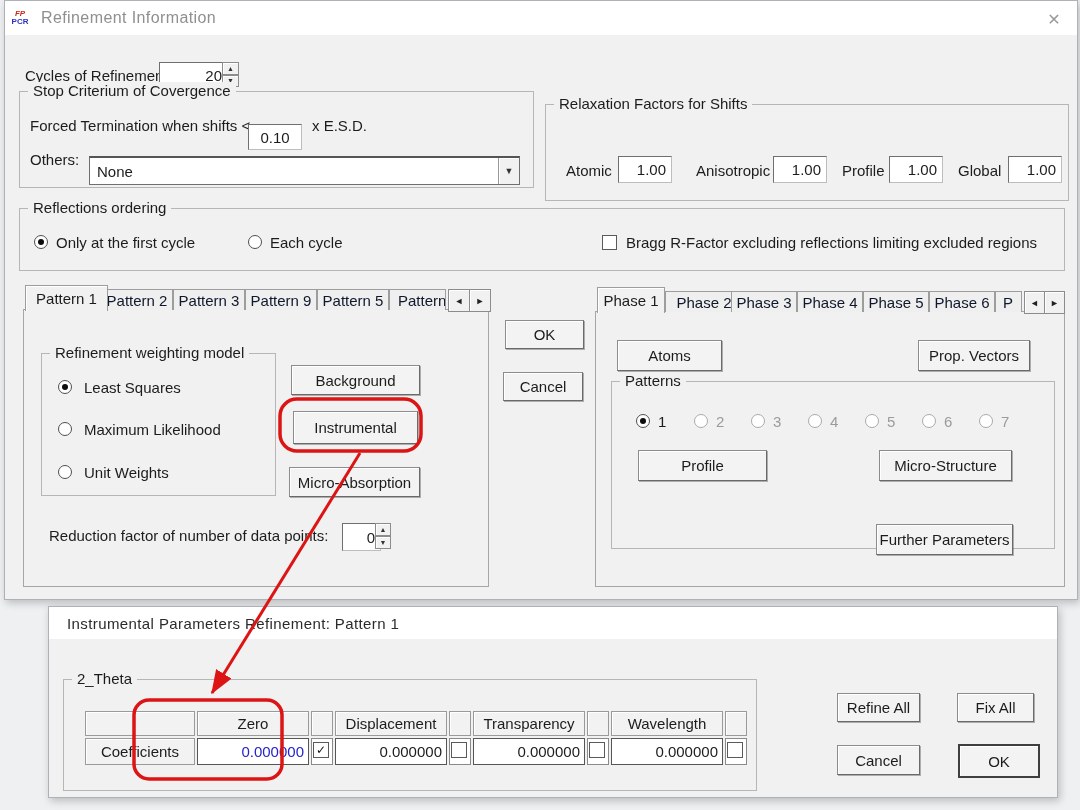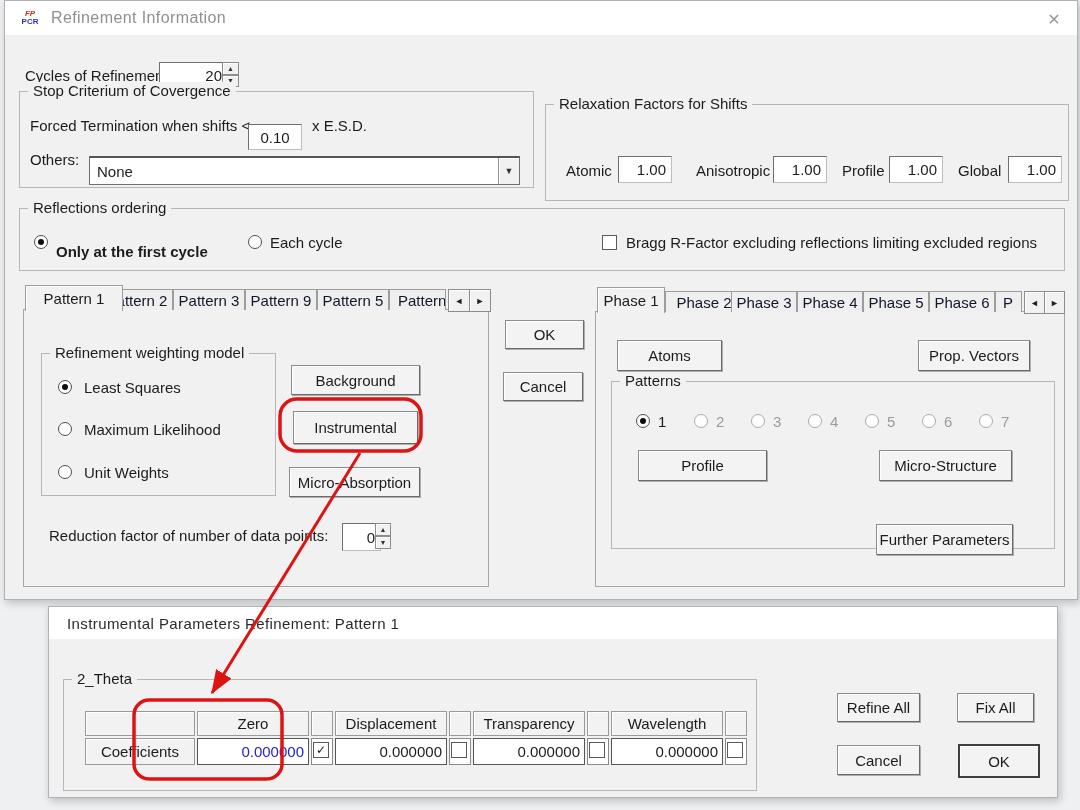--- a/index.html
+++ b/index.html
@@ -55,21 +55,21 @@
   .tdc .check{left:1px;top:3px;width:16px;height:16px;}
   .blue{color:#2424c8;}
   svg.overlay{position:absolute;left:0;top:0;z-index:50;pointer-events:none;}
 </style>
 </head>
 <body>
 
 <div class="dlg" style="left:4px;top:0;width:1072px;height:598px;">
 
   <div class="titlebar" style="height:34px;">
-    <span class="app-icon" style="margin-left:14px;">
+    <span class="app-icon" style="margin-left:4px;">
       <span class="t">FP</span>
       <span class="b">PCR</span>
     </span>
     <span class="title-text" style="margin-left:10px;">Refinement Information</span>
   </div>
   <div class="close-x" style="right:10px;top:5px;">✕</div>
 
   <span class="lbl" style="left:20px;top:66px;">Cycles of Refinement:</span>
   <div class="field num" style="left:154px;top:61px;width:62px;height:25px;">20</div>
   <div class="spin" style="left:217px;top:61px;width:17px;height:25px;">
@@ -97,29 +97,29 @@
     <span class="lbl" style="left:412px;top:57px;">Global</span>
   </div>
   <div class="field num" style="left:613px;top:155px;width:47px;height:25px;">1.00</div>
   <div class="field num" style="left:768px;top:155px;width:47px;height:25px;">1.00</div>
   <div class="field num" style="left:884px;top:155px;width:47px;height:25px;">1.00</div>
   <div class="field num" style="left:1003px;top:155px;width:47px;height:25px;">1.00</div>
 
   <div class="grp" style="left:14px;top:207px;width:1044px;height:61px;">
     <span class="legend">Reflections ordering</span>
     <span class="radio on" style="left:14px;top:26px;"></span>
-    <span class="lbl" style="left:36px;top:34px;font-weight:bold;">Only at the first cycle</span>
+    <span class="lbl" style="left:36px;top:25px;">Only at the first cycle</span>
     <span class="radio" style="left:228px;top:26px;"></span>
     <span class="lbl" style="left:250px;top:25px;">Each cycle</span>
     <span class="check" style="left:582px;top:26px;"></span>
     <span class="lbl" style="left:606px;top:25px;">Bragg R-Factor excluding  reflections limiting excluded regions</span>
   </div>
 
   <div class="panel" style="left:18px;top:308px;width:464px;height:276px;"></div>
-  <div class="tab active" style="left:20px;top:284px;width:98px;height:26px;">
+  <div class="tab active" style="left:20px;top:284px;width:83px;height:26px;">
       <span>Pattern 1</span>
     </div>
   <div class="tab inactive" style="left:96px;top:288px;width:72px;height:21px;">
       <span>Pattern 2</span>
     </div>
   <div class="tab inactive" style="left:168px;top:288px;width:72px;height:21px;">
       <span>Pattern 3</span>
     </div>
   <div class="tab inactive" style="left:240px;top:288px;width:72px;height:21px;">
       <span>Pattern 9</span>

